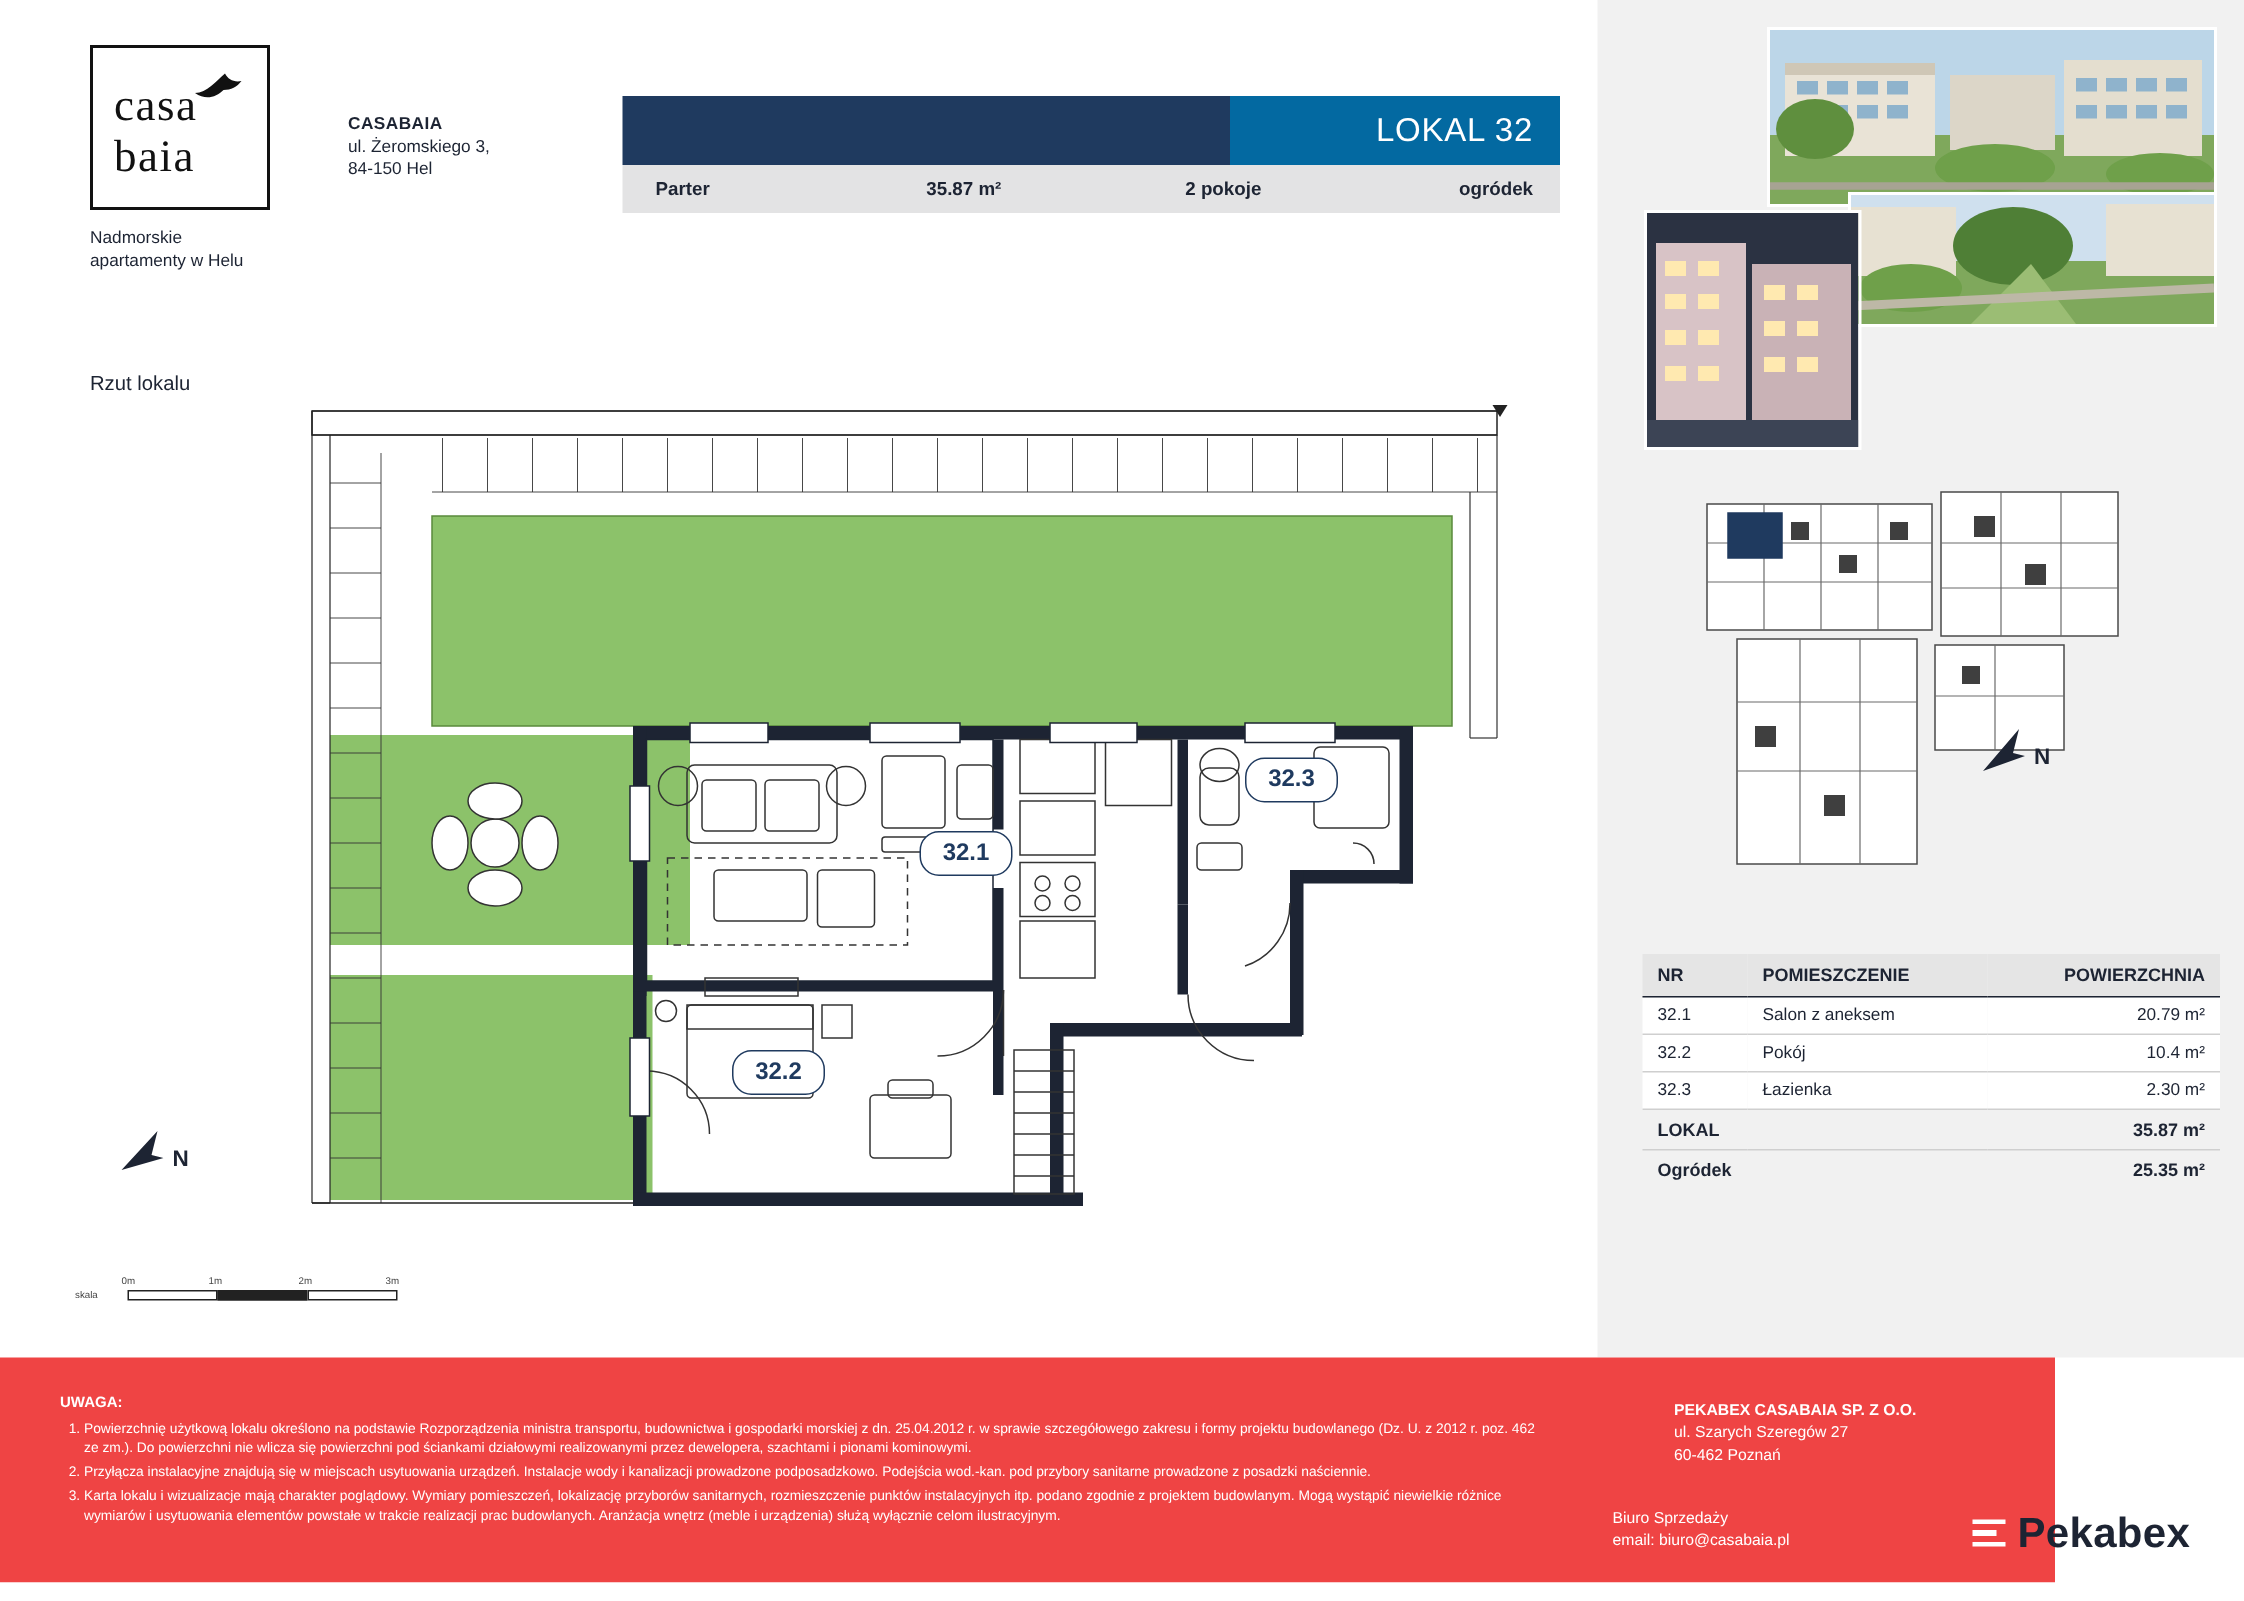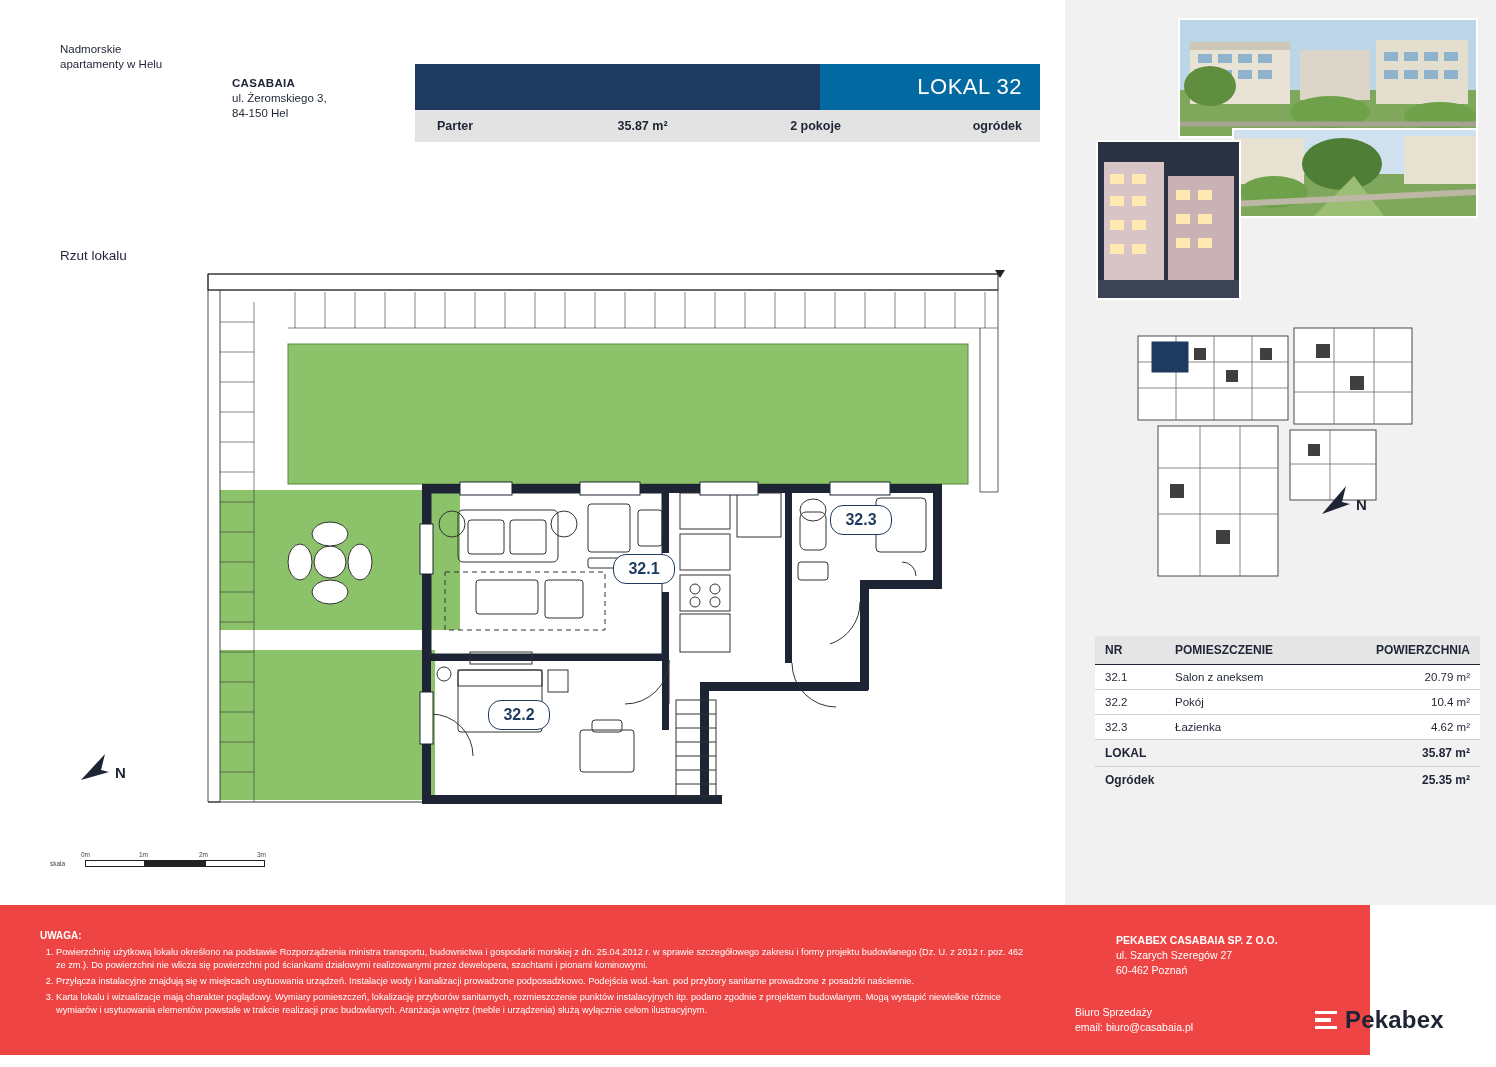--- a/index.html
+++ b/index.html
@@ -84,29 +84,38 @@
   .footer ol li { margin-bottom:3px; }
   .footer .contact { position:absolute; left:1116px; top:28px; font-size:10.5px; line-height:15px; }
   .footer .contact .b { font-weight:bold; }
   .footer .sales { position:absolute; left:1075px; top:100px; font-size:10.5px; line-height:15px; }
   .pekabex { position:absolute; left:1315px; top:1006px; display:flex; align-items:center; }
   .pekabex .mark { width:22px; height:18px; margin-right:8px; display:flex; flex-direction:column; justify-content:space-between; }
   .pekabex .mark i { display:block; height:3.2px; background:#fff; }
   .pekabex .mark i:nth-child(1){ width:100%; }
   .pekabex .mark i:nth-child(2){ width:74%; }
   .pekabex .mark i:nth-child(3){ width:100%; }
-  .pekabex .txt { font-size:24px; font-weight:bold; letter-spacing:.2px; }
+  .pekabex .txt { font-size:28px; font-weight:bold; letter-spacing:.2px; }
   .bottom-strip { position:absolute; left:0; top:1055px; width:1496px; height:12px; background:#ffffff; }
 </style>
 </head>
 <body>
 
 <div class="sheet">
 
   <div class="logo-block">
+    <div class="logo-box">
+      <div class="logo-text">
+        <span>casa</span><br>
+        <span>baia</span>
+      </div>
+      <svg class="logo-bird" viewBox="0 0 42 26">
+        <path d="M2 16 C10 16 16 8 22 3 C24 7 28 9 33 8 C30 12 26 14 21 14 C16 19 9 21 2 16 Z" fill="#111"></path>
+      </svg>
+    </div>
     <div class="logo-sub">
       <span>Nadmorskie</span><br>
       <span>apartamenty w Helu</span>
     </div>
   </div>
 
   <div class="addr">
     <div class="name">CASABAIA</div>
     <div>ul. Żeromskiego 3,</div>
     <div>84-150 Hel</div>
@@ -484,21 +493,21 @@
       <td class="r">20.79 m²</td>
     </tr>
     <tr>
       <td>32.2</td>
       <td>Pokój</td>
       <td class="r">10.4 m²</td>
     </tr>
     <tr>
       <td>32.3</td>
       <td>Łazienka</td>
-      <td class="r">4.62 m²</td>
+      <td class="r">2.30 m²</td>
     </tr>
     <tr class="sum">
       <td colspan="2">LOKAL</td>
       <td class="r">35.87 m²</td>
     </tr>
     <tr class="sum last">
       <td colspan="2">Ogródek</td>
       <td class="r">25.35 m²</td>
     </tr>
   </tbody>

